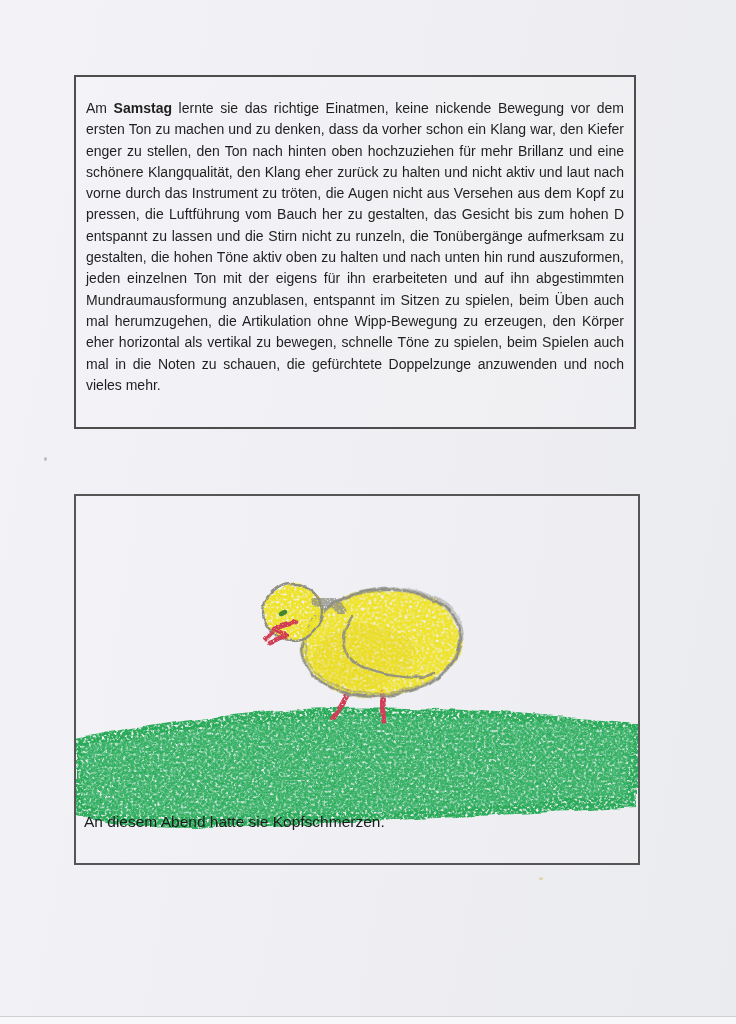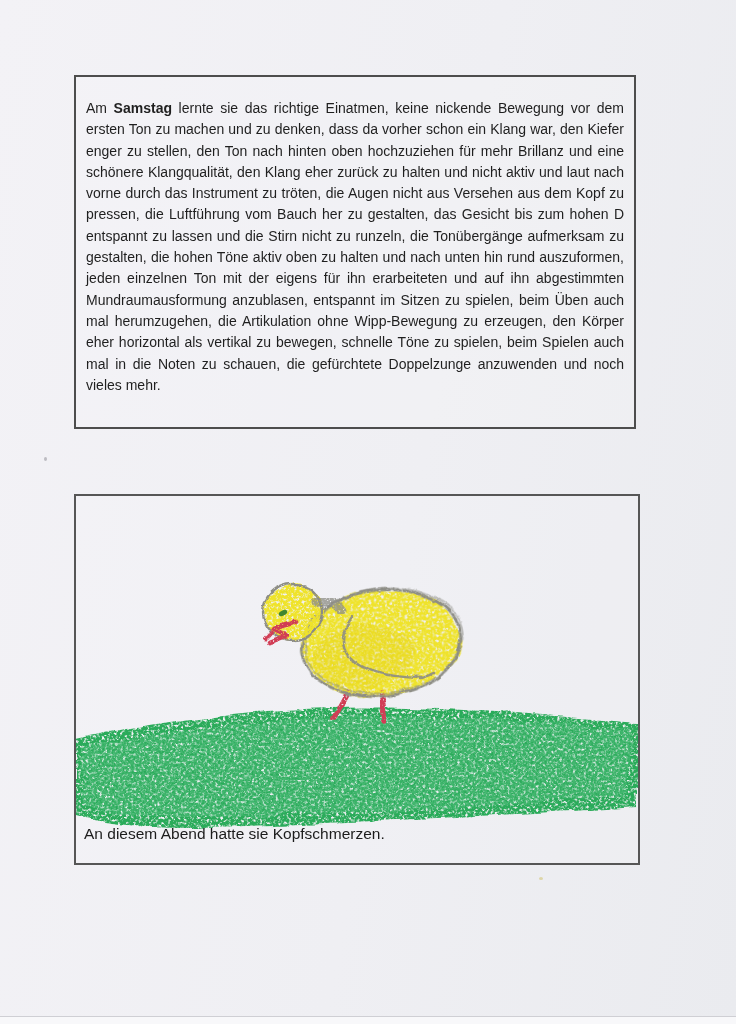--- a/index.html
+++ b/index.html
@@ -31,21 +31,21 @@
   }
   .story-box b{font-weight:700;}
   
   .picture-frame{
     position:absolute;left:74px;top:494px;width:566px;height:371px;
     box-sizing:border-box;border:2px solid #565656;
     background:rgba(255,255,255,0.10);
   }
   .picture-frame svg{position:absolute;left:0;top:0;}
   .picture-caption{
-    position:absolute;left:8px;top:329px;
+    position:absolute;left:8px;top:317px;
     font-size:15.5px;color:#1c1c1c;white-space:nowrap;
   }
 </style>
 </head>
 <body>
 
 <div class="page">
 
   <div class="story-box">
     <p><span>Am </span><b>Samstag</b><span> lernte sie das richtige Einatmen, keine nickende Bewegung vor dem ersten Ton zu machen und zu denken, dass da vorher schon ein Klang war, den Kiefer enger zu stellen, den Ton nach hinten oben hochzuziehen für mehr Brillanz und eine schönere Klangqualität, den Klang eher zurück zu halten und nicht aktiv und laut nach vorne durch das Instrument zu tröten, die Augen nicht aus Versehen aus dem Kopf zu pressen, die Luftführung vom Bauch her zu gestalten, das Gesicht bis zum hohen D entspannt zu lassen und die Stirn nicht zu runzeln, die Tonübergänge aufmerksam zu gestalten, die hohen Töne aktiv oben zu halten und nach unten hin rund auszuformen, jeden einzelnen Ton mit der eigens für ihn erarbeiteten und auf ihn abgestimmten Mundraumausformung anzublasen, entspannt im Sitzen zu spielen, beim Üben auch mal herumzugehen, die Artikulation ohne Wipp-Bewegung zu erzeugen, den Körper eher horizontal als vertikal zu bewegen, schnelle Töne zu spielen, beim Spielen auch mal in die Noten zu schauen, die gefürchtete Doppelzunge anzuwenden und noch vieles mehr.</span></p>

